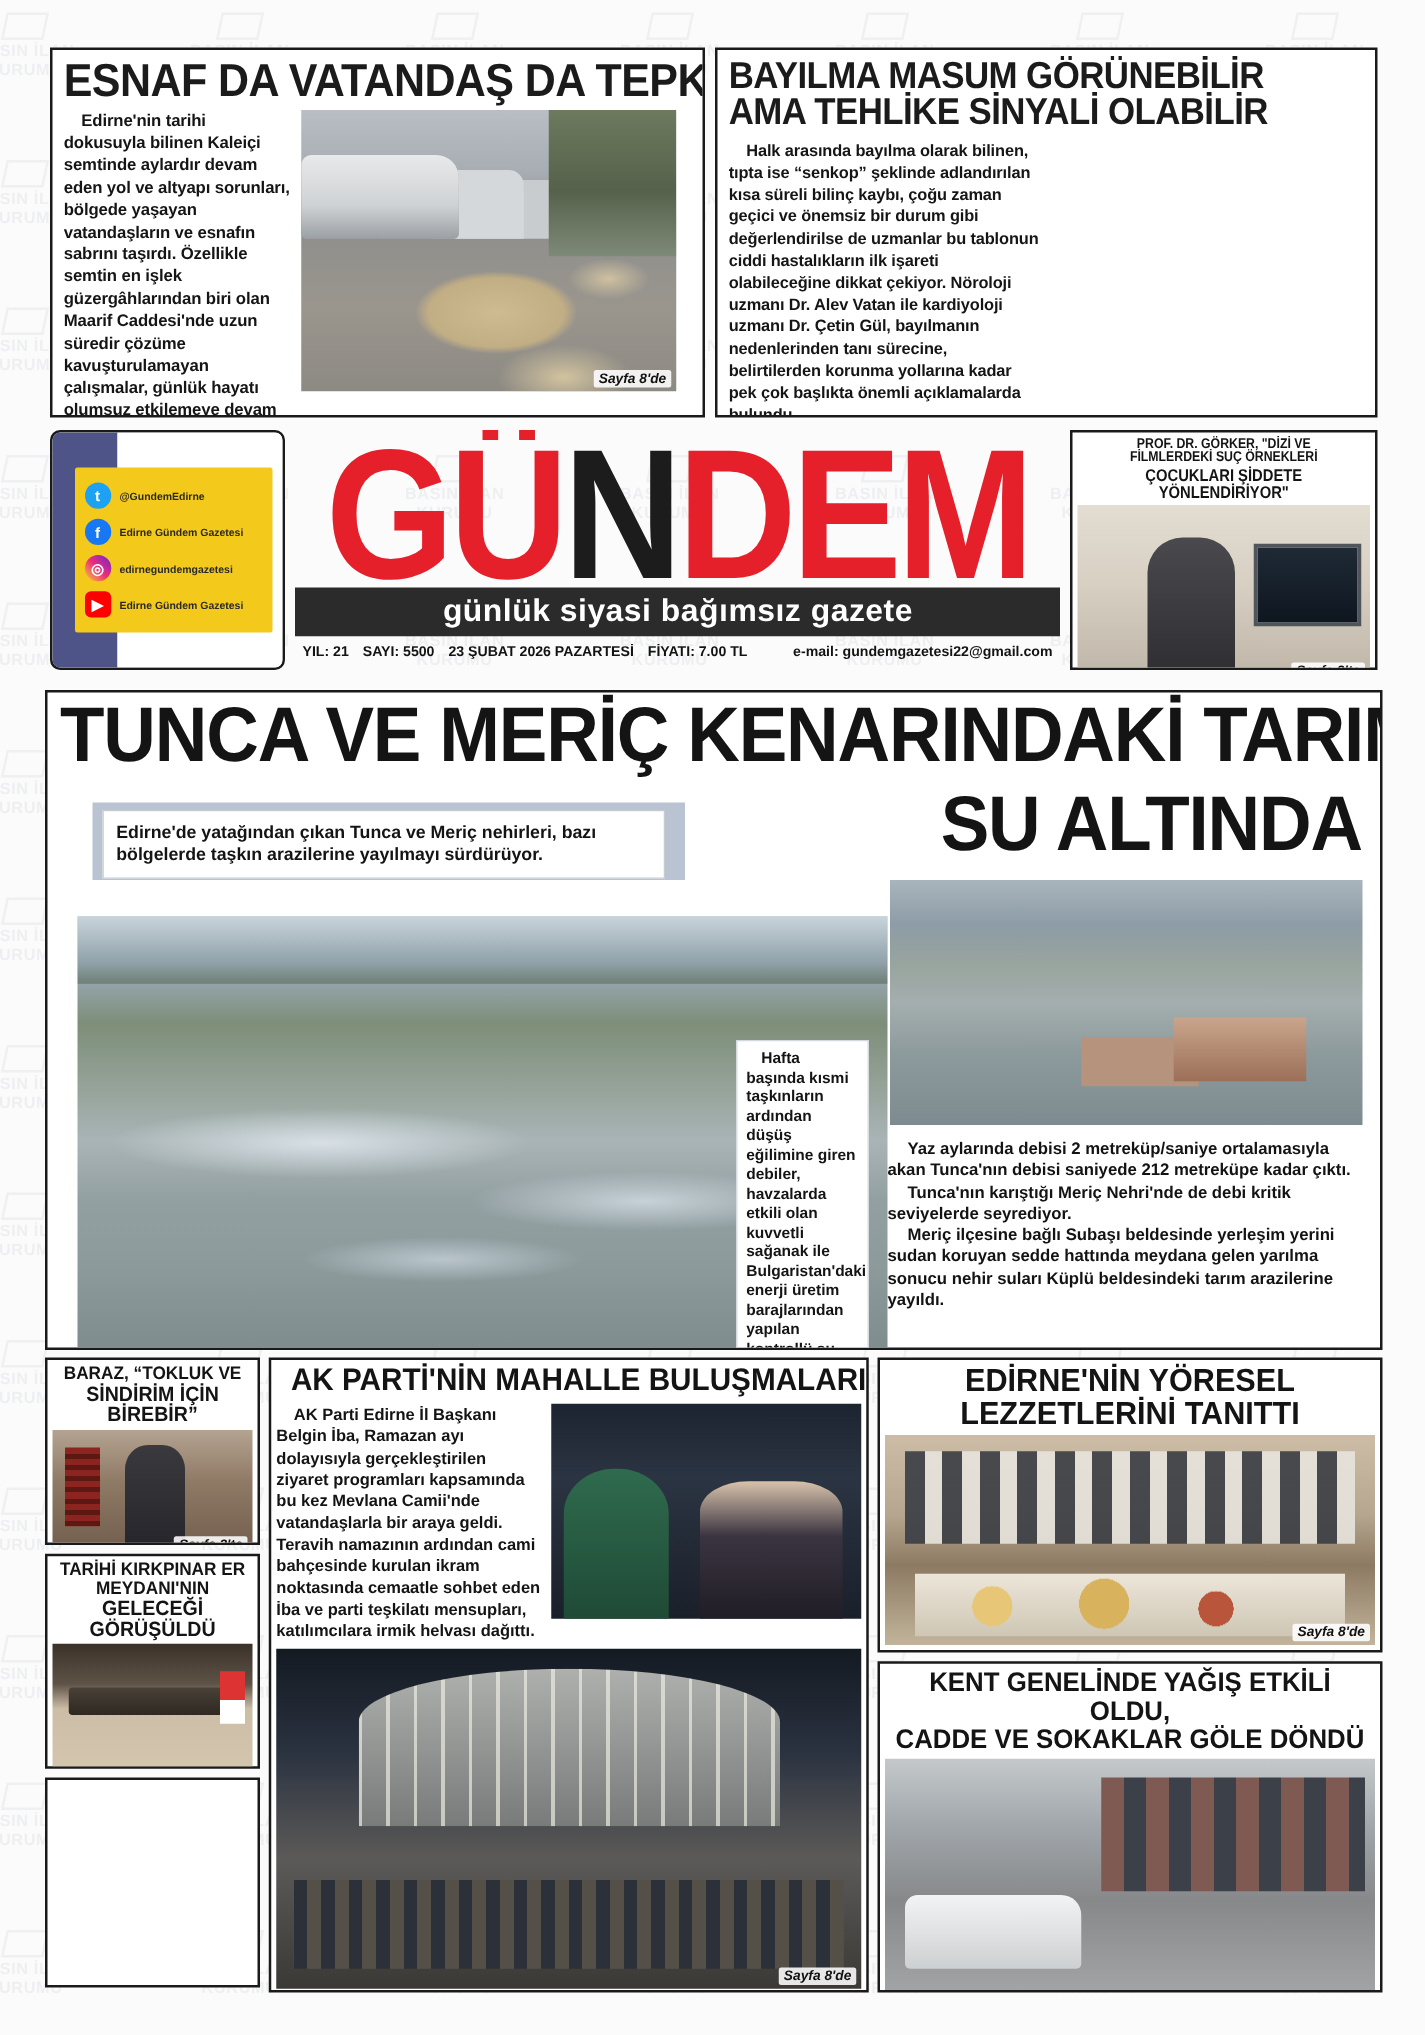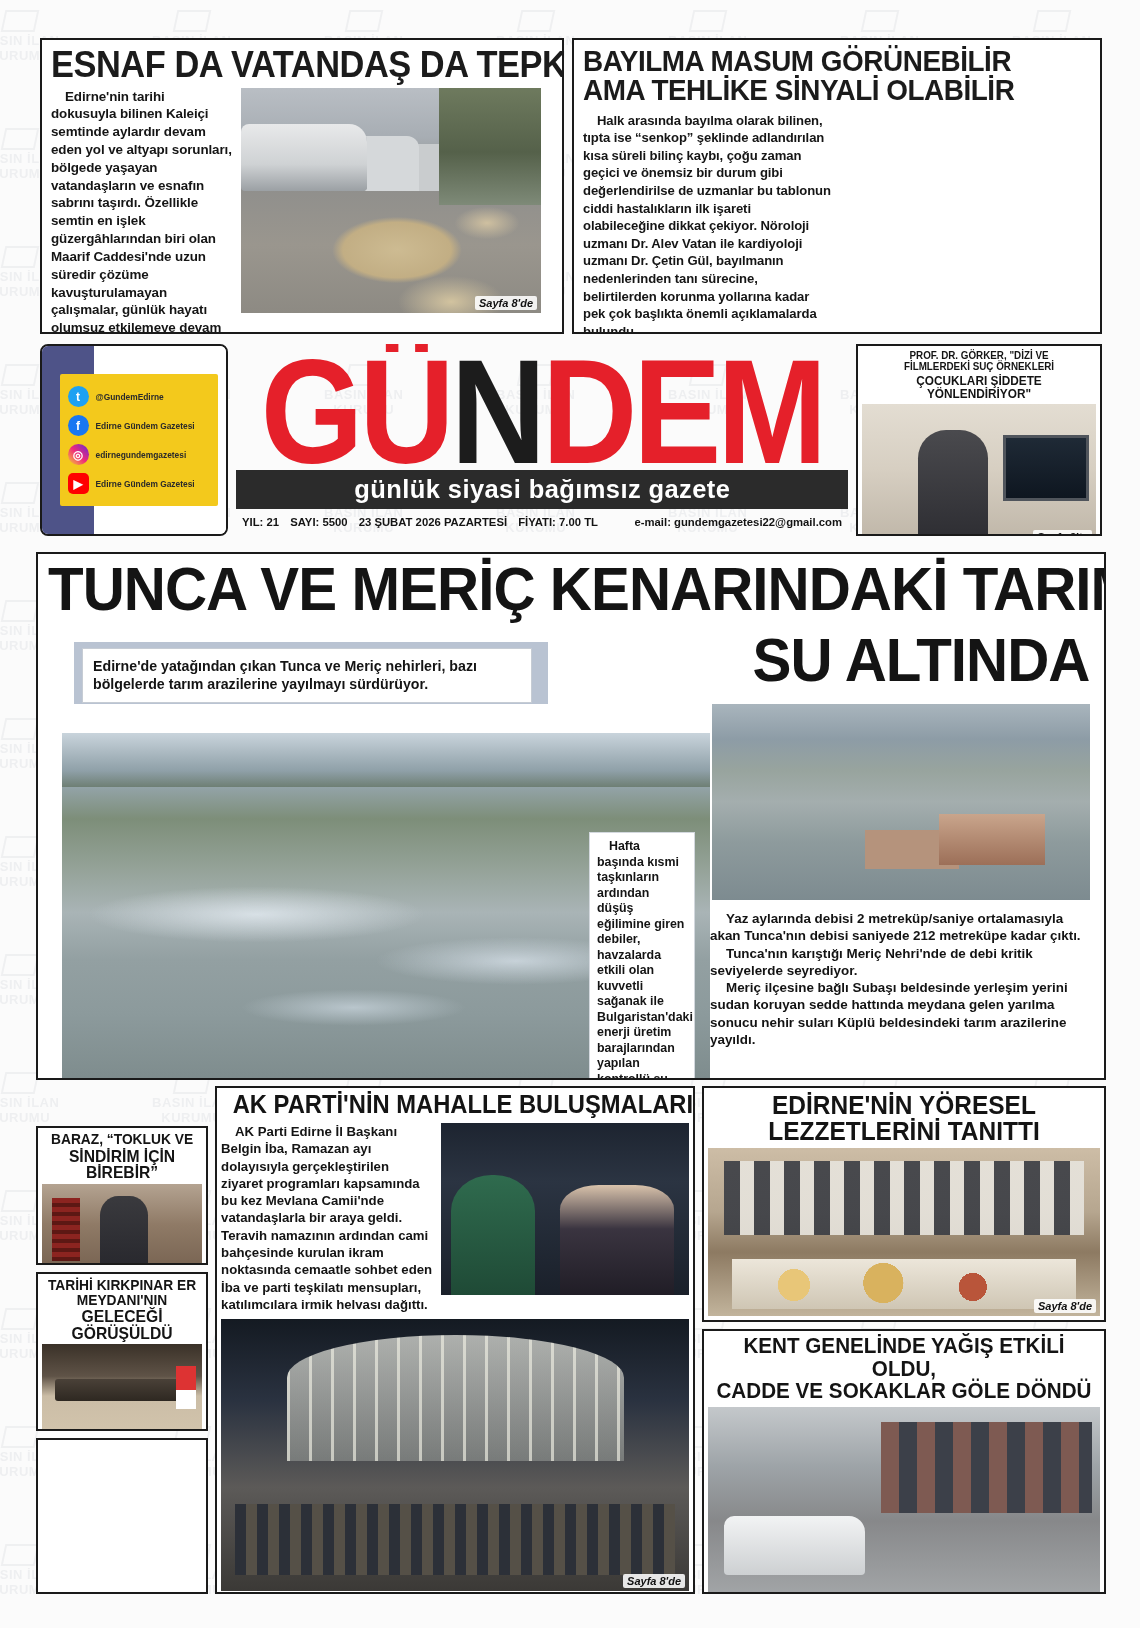--- a/index.html
+++ b/index.html
@@ -323,21 +323,21 @@
     padding: 4px 4px 4px 4px; overflow: hidden; position: relative;
   }
   .card-head {
     font-family: "Liberation Sans Narrow","Liberation Sans", sans-serif;
     font-weight: 700; color: #141414; text-align: center;
     line-height: 1.0;
   }
   .small-head .l1 { font-size: 14.5px; display:block; transform: scaleX(0.95); }
   .small-head .l2 { font-size: 16.5px; display:block; transform: scaleX(0.95); margin-top: 1px; }
 
-  .card.s1 { height: 150px; margin-top: 40px; }
+  .card.s1 { height: 150px; }
   .card.s2 { height: 172px; }
   .card.s3 { height: 168px; }
 
   .ph-shop {
     background: linear-gradient(180deg,#b4a391 0%, #8f7a66 40%, #6f5b4a 100%);
   }
   .ph-shop::before {
     content:""; position:absolute; left:36%; top:12%; width:30%; height:86%;
     background: linear-gradient(180deg,#3a3a3e 0%, #24242a 100%);
     border-radius: 38% 38% 0 0 / 22% 22% 0 0;
@@ -642,21 +642,21 @@
   </div>
 
   <div class="main-story">
     <div class="main-head-1">TUNCA VE MERİÇ KENARINDAKİ TARIM ARAZİLERİ</div>
     <div class="main-head-2">SU ALTINDA</div>
 
     <div class="lead-accent"></div>
 
     <div class="main-photo-big photo ph-flood-big"></div>
 
-    <div class="lead-box">Edirne'de yatağından çıkan Tunca ve Meriç nehirleri, bazı bölgelerde tarım arazilerine yayılmayı sürdürüyor.</div>
+    <div class="lead-box">Edirne'de yatağından çıkan Tunca ve Meriç nehirleri, bazı bölgelerde taşkın arazilerine yayılmayı sürdürüyor.</div>
 
     <div class="side-note-box">Hafta başında kısmi taşkınların ardından düşüş eğilimine giren debiler, havzalarda etkili olan kuvvetli sağanak ile Bulgaristan'daki enerji üretim barajlarından yapılan kontrollü su salımı nedeniyle yeniden yükseldi.</div>
 
     <div class="main-photo-small photo ph-flood-small"></div>
 
     <div class="main-right-text">
       <p>Yaz aylarında debisi 2 metreküp/saniye ortalamasıyla akan Tunca'nın debisi saniyede 212 metreküpe kadar çıktı.</p>
       <p>Tunca'nın karıştığı Meriç Nehri'nde de debi kritik seviyelerde seyrediyor.</p>
       <p>Meriç ilçesine bağlı Subaşı beldesinde yerleşim yerini sudan koruyan sedde hattında meydana gelen yarılma sonucu nehir suları Küplü beldesindeki tarım arazilerine yayıldı.</p>
 

